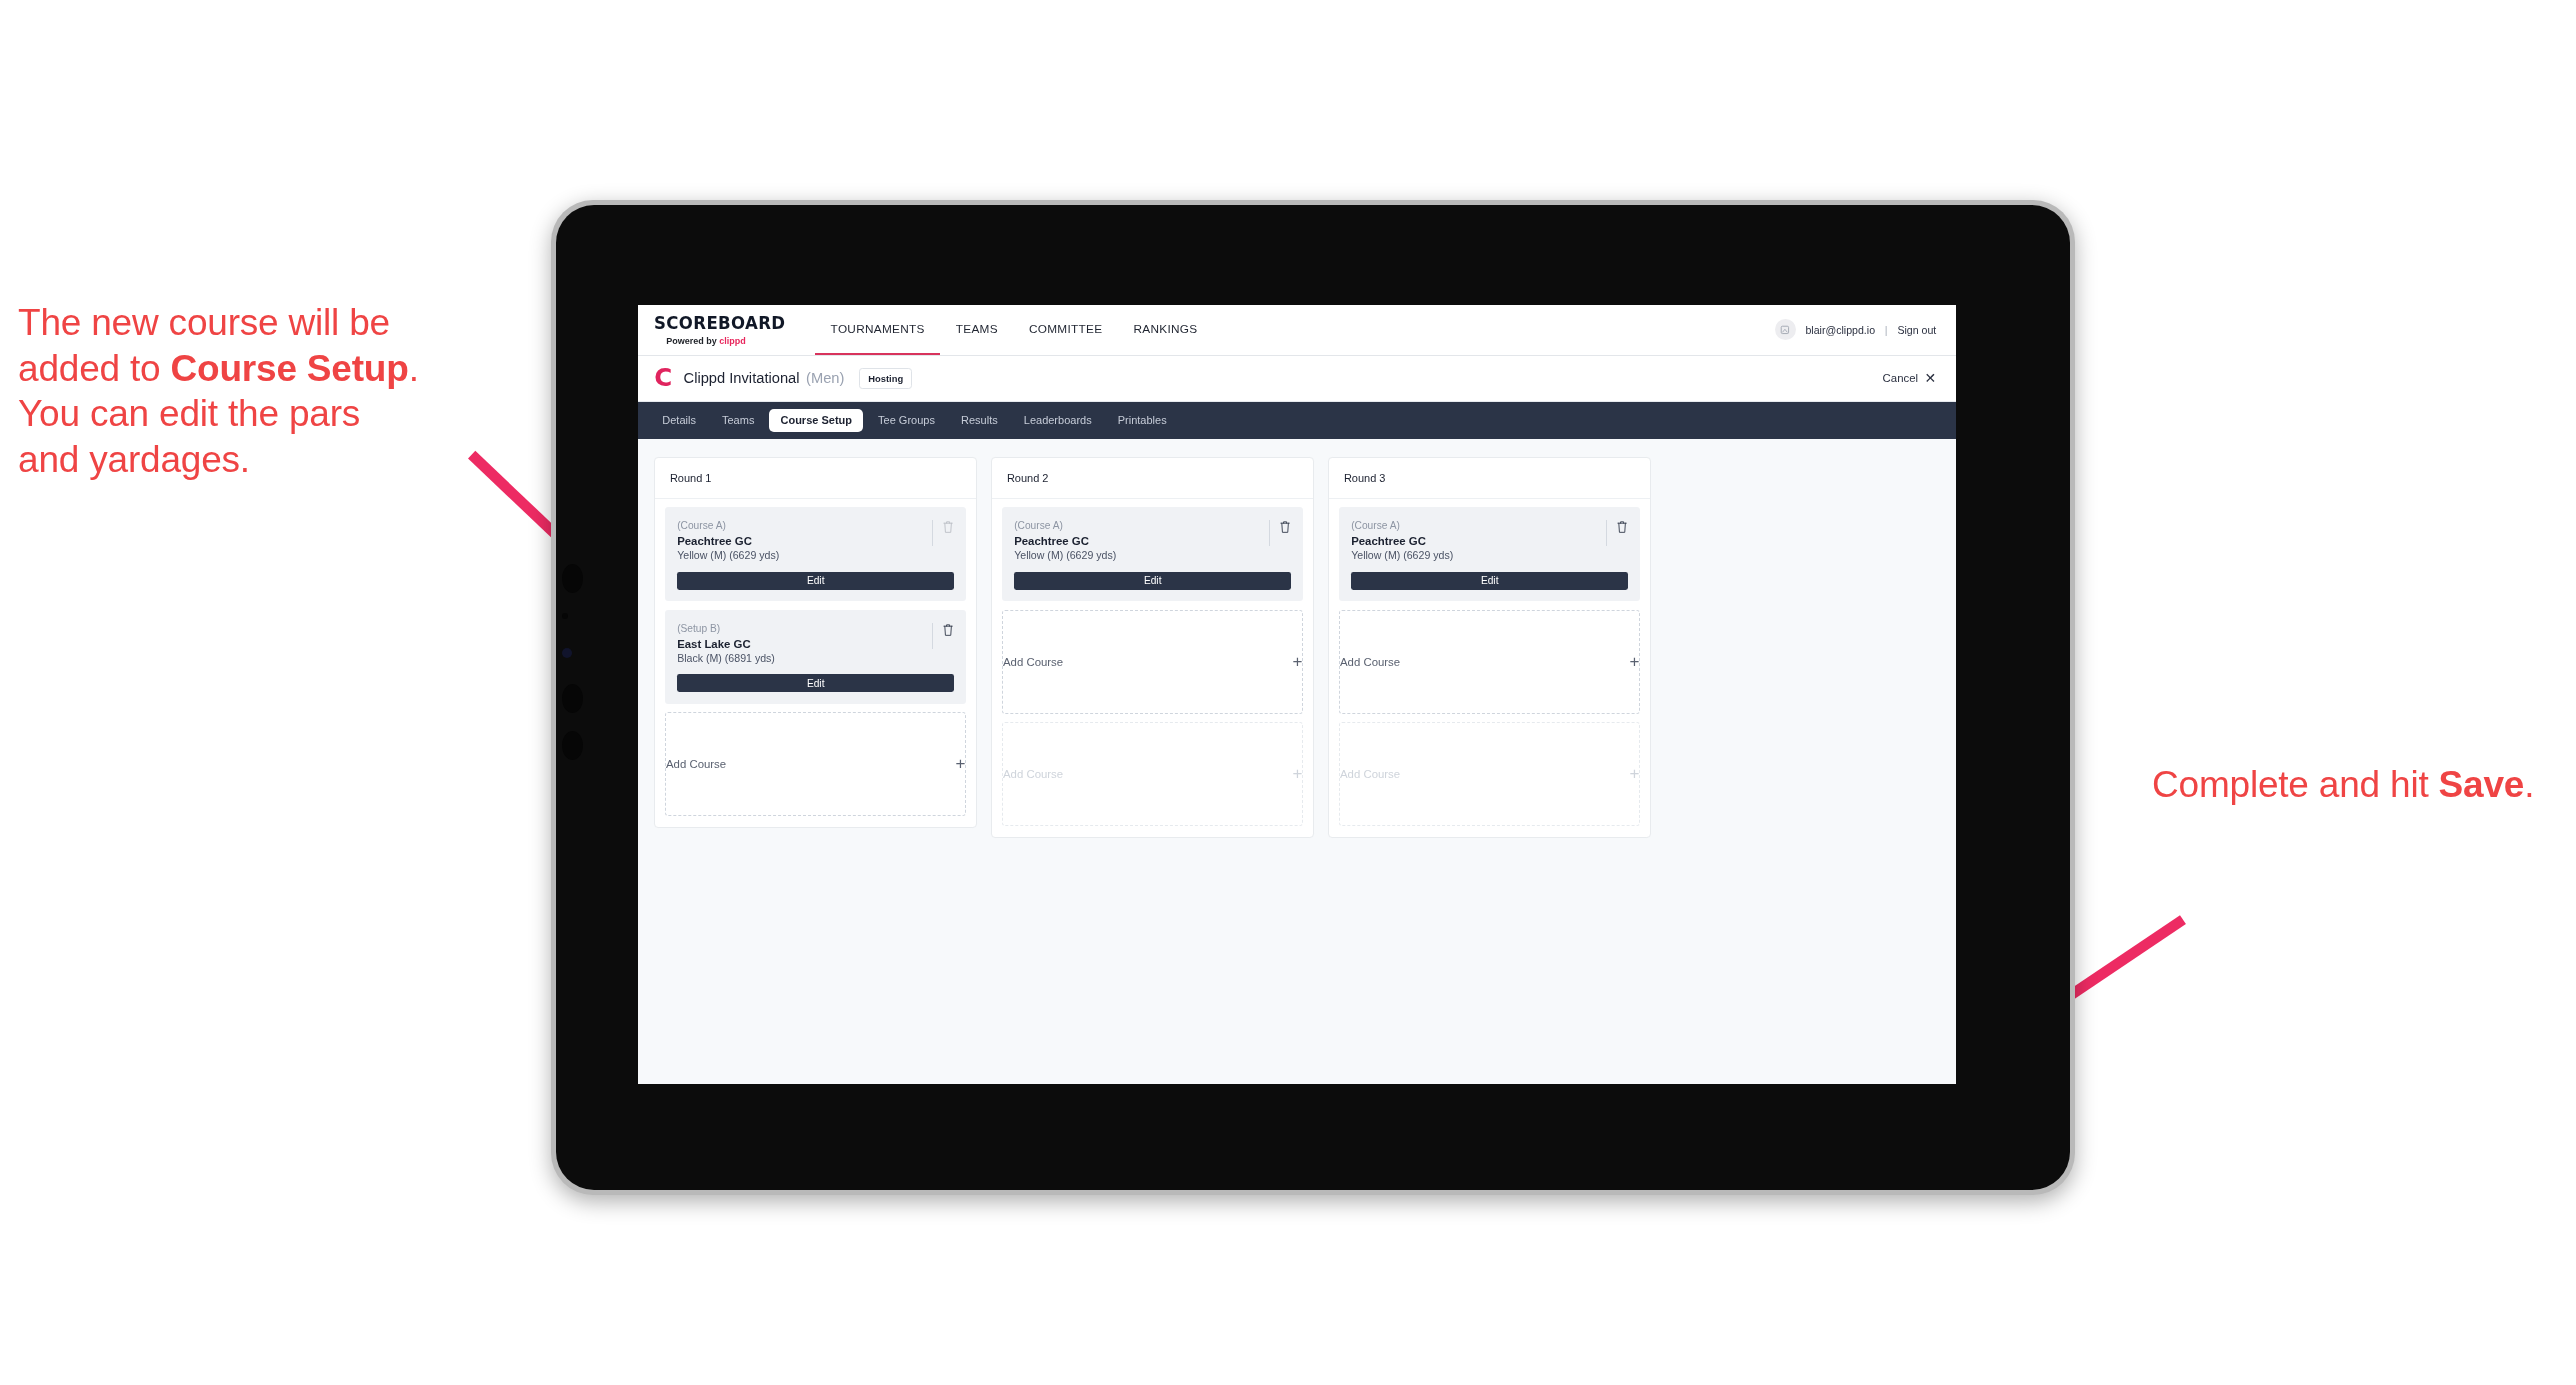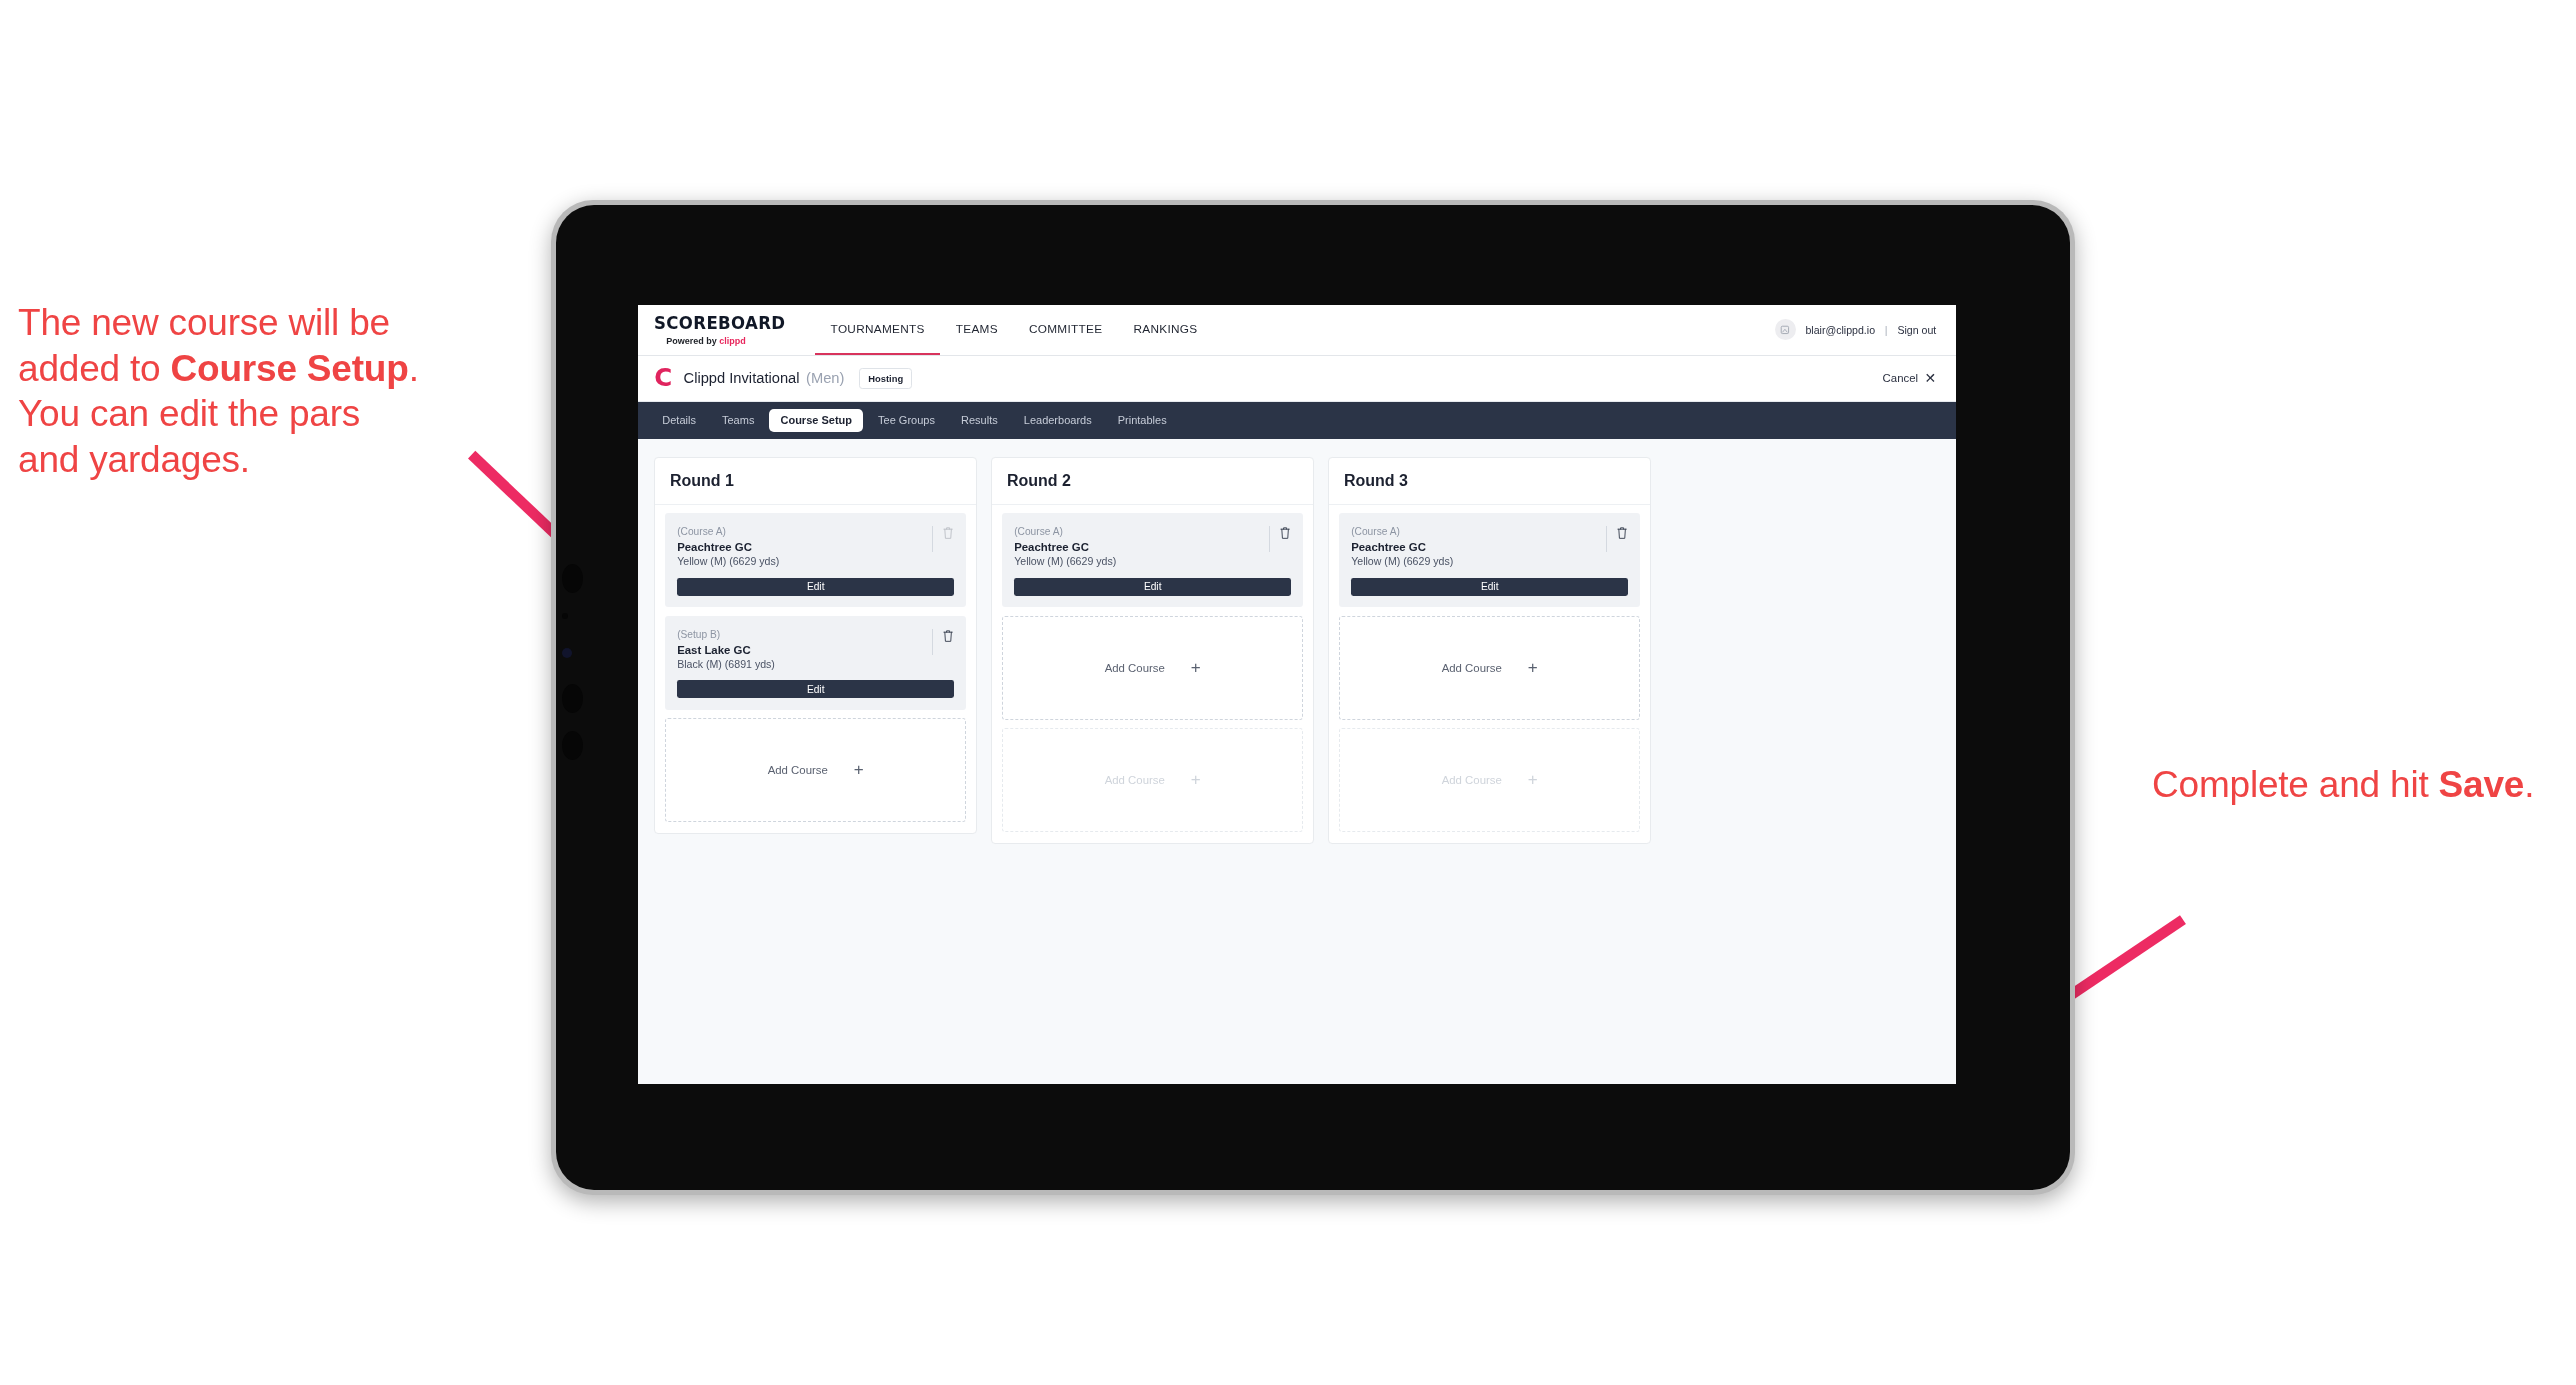--- a/index.html
+++ b/index.html
@@ -142,21 +142,21 @@
   
   #content { padding: 18px 16.3px; display: flex; gap: 14px; align-items: flex-start; }
   .round-col {
     width: 323px;
     background: #ffffff;
     border: 0.8px solid #e8ebee;
     border-radius: 4.1px;
   }
   .round-head {
     padding: 14px 14.7px;
-    font-size: 16px; font-weight: bold; color: #1c2130;
+    font-size: 11px; font-weight: normal; color: #1c2130;
     border-bottom: 0.8px solid #edf0f3;
   }
   .round-body { padding: 8.2px 9.8px 11.4px; display: flex; flex-direction: column; gap: 8.2px; }
 
   .course-card { background: #f0f2f5; border-radius: 3.3px; padding: 11.4px 12.2px 11.4px; }
   .course-top { display: flex; align-items: flex-start; }
   .course-info { flex: 1; }
   .course-letter { font-size: 10.2px; color: #8d95a3; line-height: 1.5; }
   .course-name   { font-size: 11.4px; font-weight: bold; color: #1b2130; margin-top: 1.6px; }
   .course-tee    { font-size: 10.6px; color: #4b5365; margin-top: 2px; }
@@ -169,21 +169,21 @@
     background: #2b3447; color: #ffffff;
     border: none; border-radius: 2.4px;
     font-size: 10.2px; font-family: "Liberation Sans", sans-serif;
     cursor: pointer;
   }
 
   .add-course {
     height: 104px;
     border: 0.8px dashed #cfd5dd; border-radius: 3.3px;
     background: #ffffff;
-    display: flex; align-items: center; justify-content: center; gap: 26px;
+    display: flex; align-items: center; justify-content: space-between; gap: 26px;
     font-size: 11.4px; color: #5a6170; cursor: pointer;
   }
   .add-course.disabled { color: #cfd4db; border-color: #e6eaee; cursor: default; }
   .plus-icon { font-size: 17px; line-height: 1; font-weight: 300; }
 </style>
 </head>
 <body>
 
 <div class="annot" id="annot-left"><span>The new course will be added to </span><b>Course Setup</b><span>. You can edit the pars and yardages.</span></div>
 

